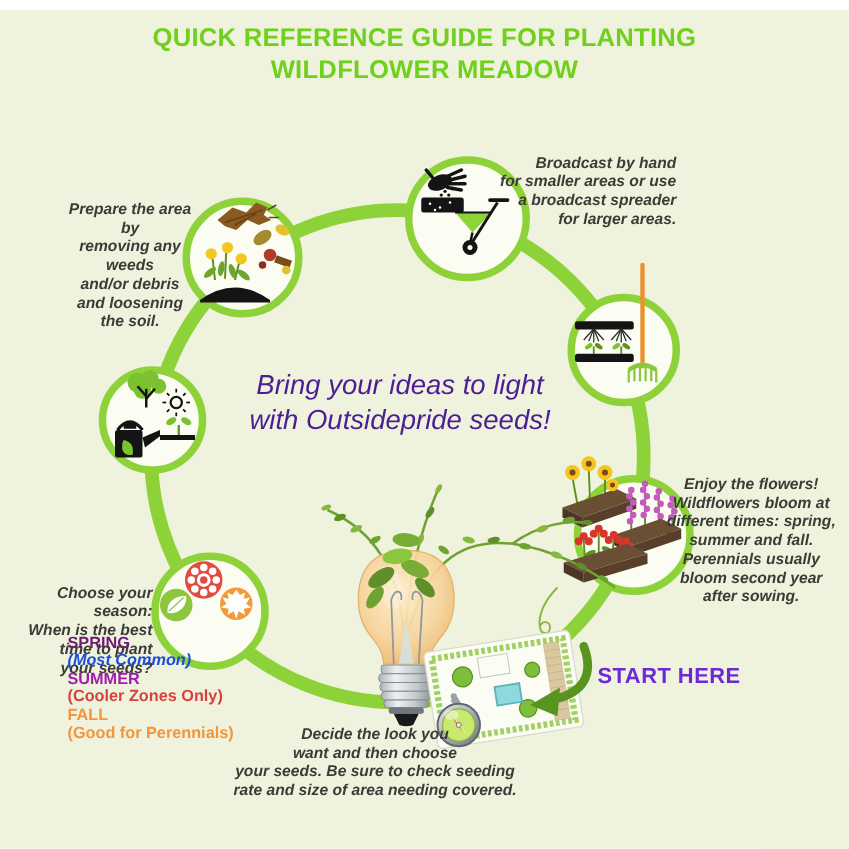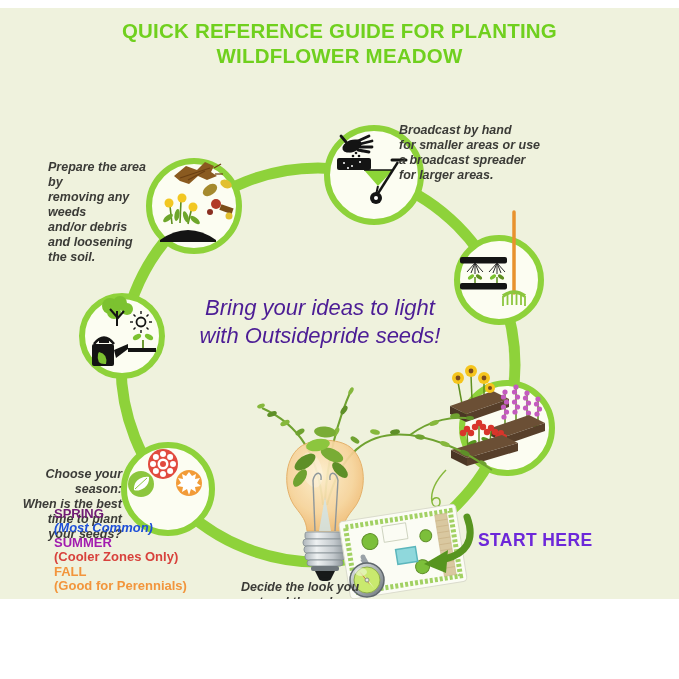--- a/index.html
+++ b/index.html
@@ -1,26 +1,26 @@
 <!DOCTYPE html>
 <html><head>
 <meta charset="utf-8">
 <style>
   html,body{margin:0;padding:0;}
-  .stage{position:relative;width:679px;height:599px;background:#eff2dd;overflow:hidden;
+  .stage{position:relative;width:679px;height:679px;background:#eff2dd;overflow:hidden;
          font-family:"Liberation Sans",sans-serif;}
   .top-strip{position:absolute;left:0;top:0;width:679px;height:8px;background:#ffffff;}
   .title{position:absolute;left:0;top:18px;width:679px;text-align:center;
          font-size:20.5px;line-height:25px;font-weight:bold;letter-spacing:0.2px;
          color:#70d01e;white-space:pre-line;}
   svg.art{position:absolute;left:0;top:0;}
   .step-text{position:absolute;font-style:italic;font-weight:bold;font-size:12.5px;
              line-height:15px;color:#3b3b37;white-space:pre-line;}
-  #t-broadcast{left:399px;top:123px;width:142px;text-align:left;}
-  #t-prepare{left:48px;top:160px;width:112px;text-align:left;}
+  #t-broadcast{left:399px;top:123px;width:142px;text-align:right;}
+  #t-prepare{left:48px;top:160px;width:112px;text-align:center;}
   #t-rake{left:537px;top:232px;width:140px;text-align:left;}
   #t-location{left:2px;top:293px;width:78px;text-align:right;}
   #t-flowers{left:526px;top:380px;width:150px;text-align:center;}
   #t-season-q{left:10px;top:452px;width:112px;text-align:right;margin-top:15px;}
   #t-season-opts{position:absolute;left:54px;top:507px;width:150px;text-align:left;}
   .season-opt{font-weight:bold;font-size:13px;line-height:14.4px;}
   #t-decide{left:160px;top:580px;width:280px;text-align:center;}
   #t-tagline{position:absolute;left:140px;top:294px;width:360px;text-align:center;
              font-style:italic;font-size:22px;line-height:28px;color:#4c1d95;white-space:pre-line;}
   #t-start{position:absolute;left:478px;top:530px;font-size:17.5px;font-weight:bold;
@@ -399,20 +399,27 @@
 with Outsidepride seeds!</div>
   <div id="t-broadcast" class="step-text">Broadcast by hand
 for smaller areas or use
 a broadcast spreader
 for larger areas.</div>
   <div id="t-prepare" class="step-text">Prepare the area by
 removing any weeds
 and/or debris
 and loosening
 the soil.</div>
+  <div id="t-flowers" class="step-text">Enjoy the flowers!
+Wildflowers bloom at
+different times: spring,
+summer and fall.
+Perennials usually
+bloom second year
+after sowing.</div>
   <div id="t-season-q" class="step-text">Choose your season:
 When is the best
 time to plant
 your seeds?</div>
   <div id="t-season-opts">
     <div class="season-opt" style="color: #701a75;">SPRING</div>
     <div class="season-opt" style="color: #1d4ed8; font-style: italic;">(Most Common)</div>
     <div class="season-opt" style="color: #a21caf;">SUMMER</div>
     <div class="season-opt" style="color: rgb(216, 66, 60);">(Cooler Zones Only)</div>
     <div class="season-opt" style="color: rgb(242, 149, 60);">FALL</div>

